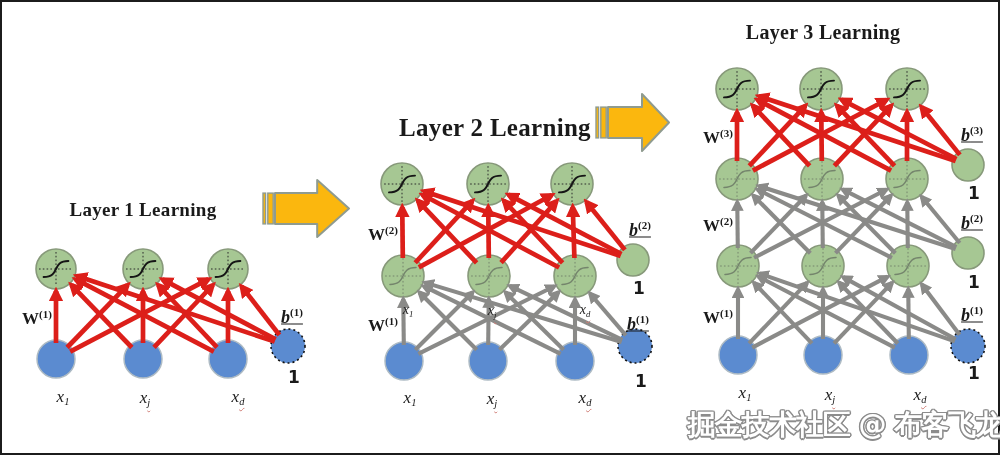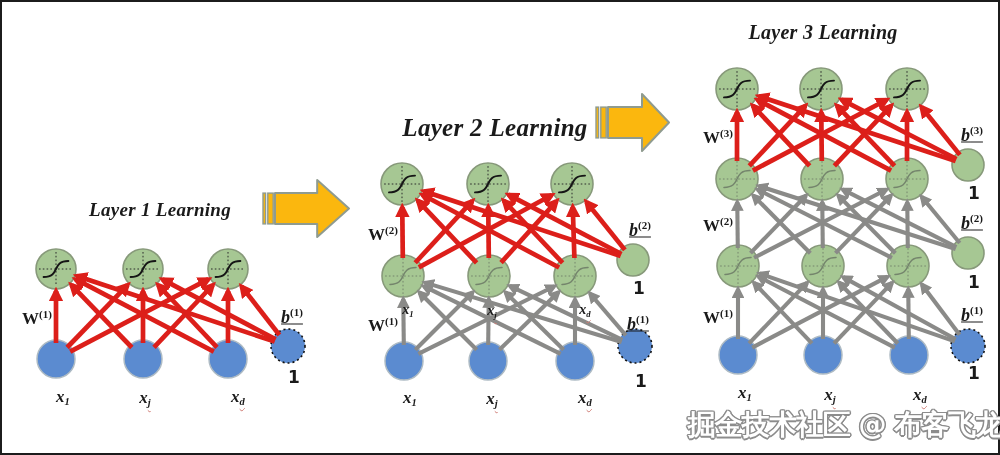--- a/index.html
+++ b/index.html
@@ -4,26 +4,26 @@
 <style>
   html,body{margin:0;padding:0;background:#e9e9e9;}
   .stage{
     position:relative;width:1000px;height:455px;background:#ffffff;
     box-shadow:inset 0 0 0 2px #1c1c1c;overflow:hidden;
     font-family:"Liberation Serif",serif;
   }
   .stage svg{position:absolute;left:0;top:0;}
   #labels{position:absolute;left:0;top:0;width:100%;height:100%;pointer-events:none;}
   .lbl{position:absolute;transform:translate(-50%,-50%);white-space:nowrap;color:#1a1a1a;line-height:1;}
-  .ttl{font-style:italic;font-weight:700;letter-spacing:0.3px;}
+  .ttl{font-weight:700;letter-spacing:0.3px;}
   .wl{font-weight:700;font-size:17px;}
   .wl sup{font-size:11px;font-weight:700;vertical-align:super;}
   .bl{font-style:italic;font-weight:600;font-size:18px;text-decoration:underline;}
   .bl sup{font-size:11px;font-style:normal;font-weight:700;vertical-align:super;}
-  .xl{font-style:italic;font-weight:700;}
+  .xl{font-style:italic;font-weight:400;}
   .xl sub{font-size:0.62em;vertical-align:-3px;}
   .one{font-family:"DejaVu Sans",sans-serif;font-weight:600;font-size:17px;}
   .sq{text-decoration:underline wavy #cf7b74 1px;text-underline-offset:2px;}
   .watermark{
     position:absolute;left:845px;top:406px;transform:translateX(-50%);
     font-family:"DejaVu Sans",sans-serif;font-size:28px;font-weight:700;
     letter-spacing:-1px;color:#ffffff;white-space:nowrap;
     text-shadow:-1.5px 0 #8c8c8c,1.5px 0 #8c8c8c,0 -1.5px #8c8c8c,0 1.5px #8c8c8c,
                 -1px -1px #8c8c8c,1px 1px #8c8c8c,-1px 1px #8c8c8c,1px -1px #8c8c8c;
   }
@@ -183,21 +183,21 @@
       <line x1="955.7419124236249" y1="339.2369171992413" x2="843.1382867326163" y2="277.1107788869607" stroke="#8a8a88" stroke-width="4.1" marker-end="url(#mgray)"></line>
       <line x1="959.6" y1="334.8" x2="921.8" y2="284.4" stroke="#8a8a88" stroke-width="4.1" marker-end="url(#mgray)"></line>
       <rect x="263" y="193.11" width="2.6" height="30.779999999999973" fill="#fbb70e" stroke="#8f9b8f" stroke-width="1.4"></rect>
       <rect x="267.8" y="193.11" width="5.4" height="30.779999999999973" fill="#fbb70e" stroke="#8f9b8f" stroke-width="1.4"></rect>
       <path d="M275,193.11H317.18V180L349,208.5L317.18,237V223.89H275Z" fill="#fbb70e" stroke="#8f9b8f" stroke-width="2" stroke-linejoin="round"></path>
       <rect x="596" y="107.11" width="2.6" height="30.779999999999987" fill="#fbb70e" stroke="#8f9b8f" stroke-width="1.4"></rect>
       <rect x="600.8" y="107.11" width="5.4" height="30.779999999999987" fill="#fbb70e" stroke="#8f9b8f" stroke-width="1.4"></rect>
       <path d="M608,107.11H641.99V94L669,122.5L641.99,151V137.89H608Z" fill="#fbb70e" stroke="#8f9b8f" stroke-width="2" stroke-linejoin="round"></path>
     </svg>
   <div id="labels">
-      <div class="lbl ttl" style="left: 160px; top: 209px; font-size: 19px; text-align: right;">Layer 1 Learning</div>
+      <div class="lbl ttl" style="left: 143px; top: 209px; font-size: 19px; text-align: right;">Layer 1 Learning</div>
       <div class="lbl wl" style="left: 37px; top: 318px;">W<sup>(1)</sup></div>
       <div class="lbl bl" style="left: 292px; top: 316px;">b<sup>(1)</sup></div>
       <div class="lbl one" style="left: 294px; top: 377px;">1</div>
       <div class="lbl xl" style="left: 63px; top: 398px; font-size: 17px;">x<sub class="">1</sub></div>
       <div class="lbl xl" style="left: 145px; top: 399px; font-size: 17px;">x<sub class="sq">j</sub></div>
       <div class="lbl xl" style="left: 238px; top: 398px; font-size: 17px;">x<sub class="sq">d</sub></div>
       <div class="lbl ttl" style="left: 495px; top: 127px; font-size: 25px;">Layer 2 Learning</div>
       <div class="lbl wl" style="left: 383px; top: 234px;">W<sup>(2)</sup></div>
       <div class="lbl wl" style="left: 383px; top: 325px;">W<sup>(1)</sup></div>
       <div class="lbl bl" style="left: 640px; top: 229px;">b<sup>(2)</sup></div>

